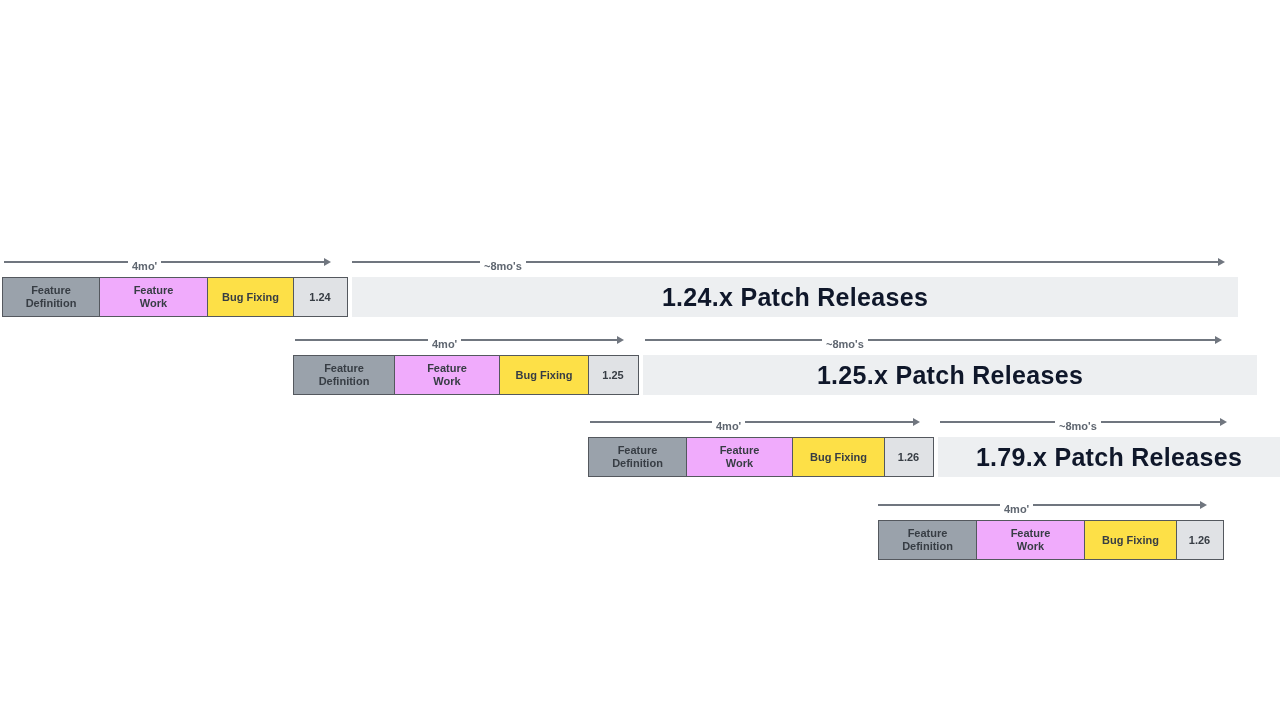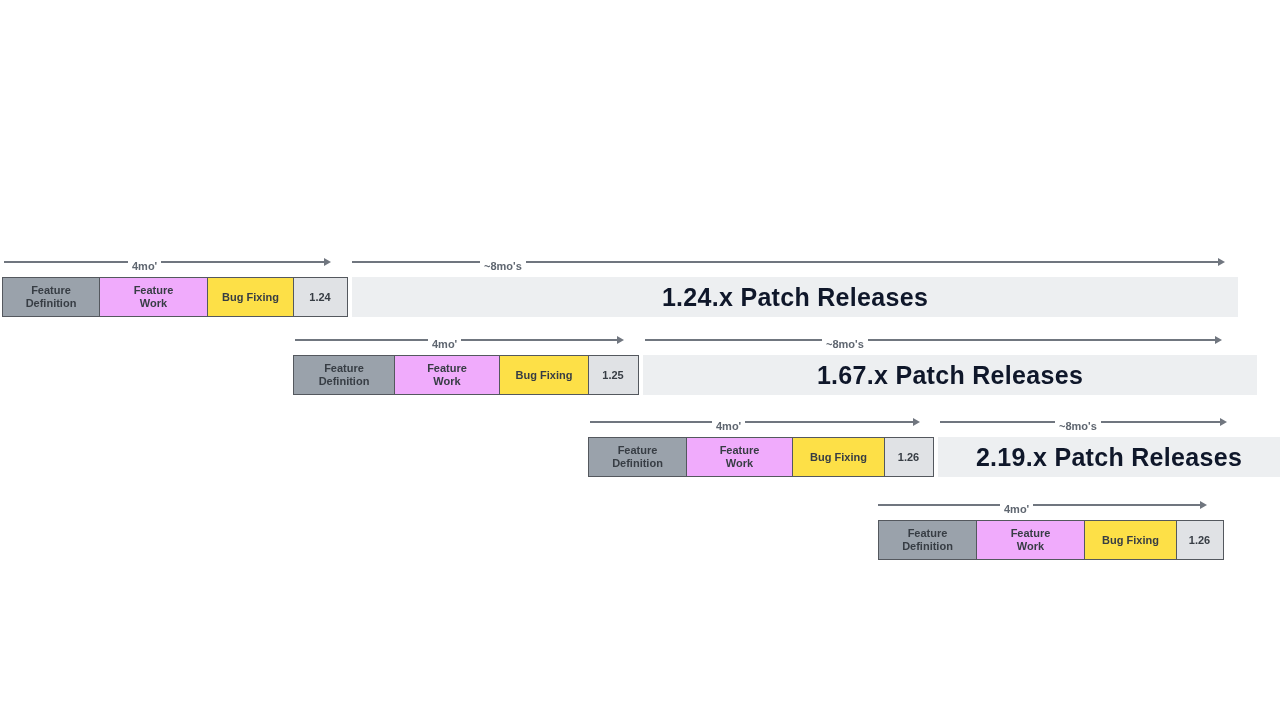--- a/index.html
+++ b/index.html
@@ -136,21 +136,21 @@
           <span class="wrap">Feature Work</span>
         </div>
       <div class="phase-box bg-bf" style="width:90px;">
           <span class="wrap">Bug Fixing</span>
         </div>
       <div class="phase-box bg-ver" style="width:51px;">
           <span>1.25</span>
         </div>
     </div>
     <div class="patch-bar" style="left:643px;top:355px;width:614px;">
-      <span class="patch-text">1.67.x Patch Releases</span>
+      <span class="patch-text">1.25.x Patch Releases</span>
     </div>
   </div>
 
   <div>
     <div class="arrow" style="left:590px;top:414px;width:330px;">
       <span class="seg" style="width:122px;"></span>
       <span class="arrow-label">4mo'</span>
       <span class="seg grow"></span>
       <span class="head"></span>
     </div>
@@ -168,21 +168,21 @@
           <span class="wrap">Feature Work</span>
         </div>
       <div class="phase-box bg-bf" style="width:93px;">
           <span class="wrap">Bug Fixing</span>
         </div>
       <div class="phase-box bg-ver" style="width:50px;">
           <span>1.26</span>
         </div>
     </div>
     <div class="patch-bar" style="left:938px;top:437px;width:342px;">
-      <span class="patch-text">2.19.x Patch Releases</span>
+      <span class="patch-text">1.79.x Patch Releases</span>
     </div>
   </div>
 
   <div>
     <div class="arrow" style="left:878px;top:497px;width:329px;">
       <span class="seg" style="width:122px;"></span>
       <span class="arrow-label">4mo'</span>
       <span class="seg grow"></span>
       <span class="head"></span>
     </div>

